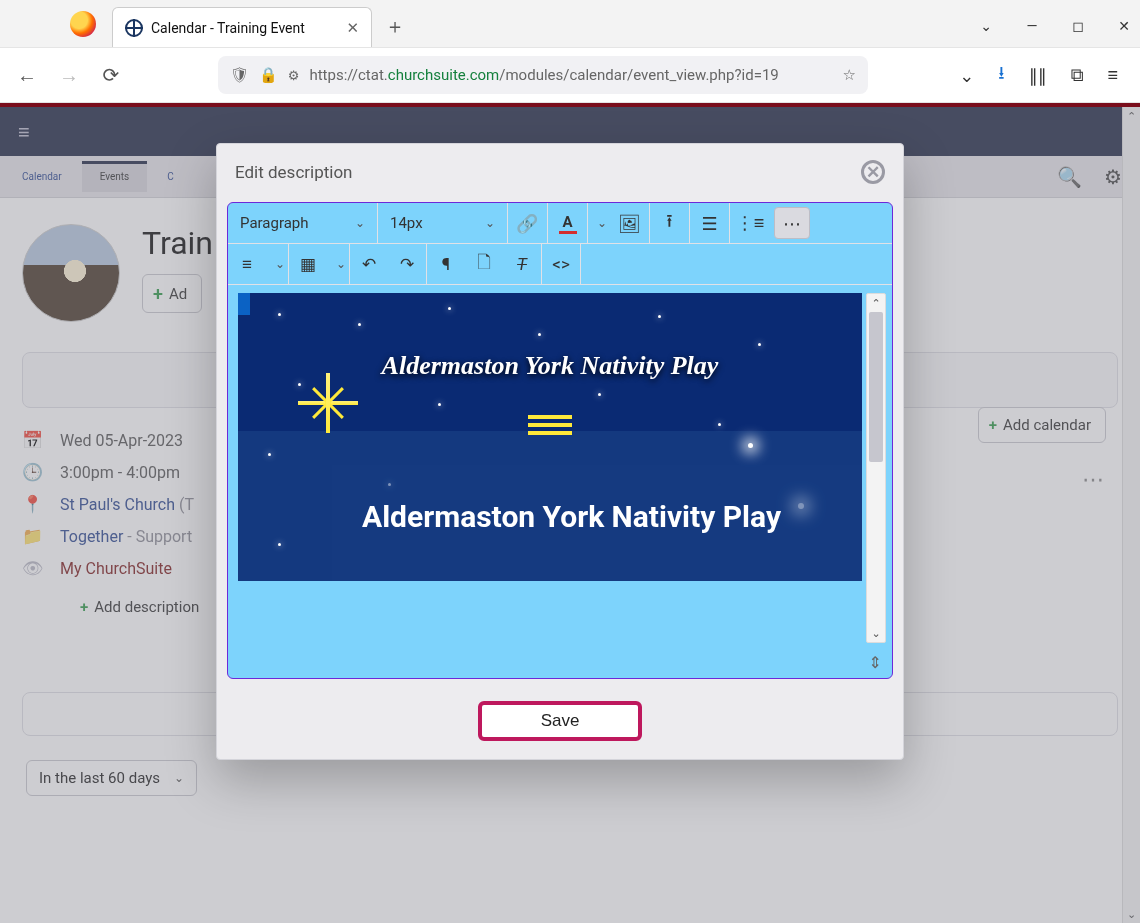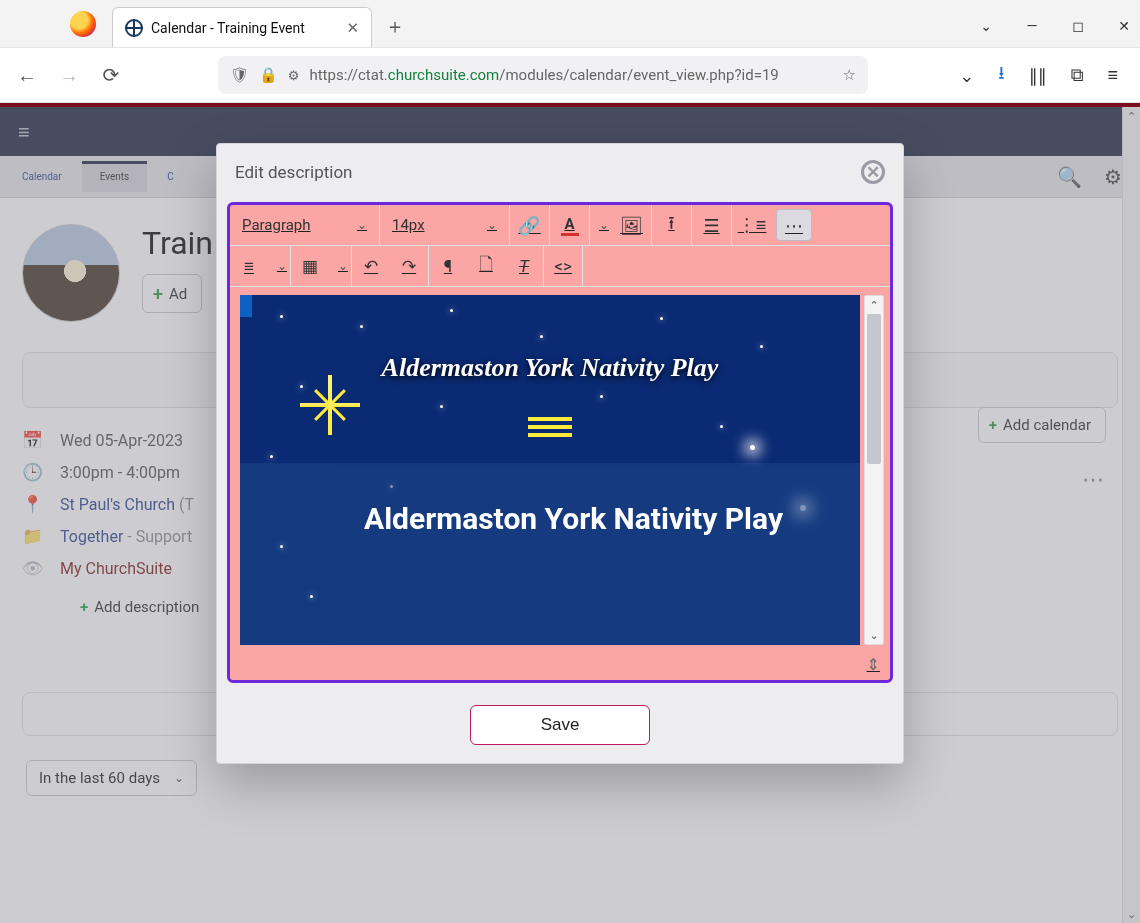--- a/index.html
+++ b/index.html
@@ -74,53 +74,53 @@
   
   .vscroll { position:absolute; right:0; top:0; width:18px; height:100%; background:#f3f3f3; border-left:1px solid #dcdcdc;}
   .vscroll .up, .vscroll .dn { height:18px; display:flex; align-items:center; justify-content:center; font-size:11px; color:#555;}
   .vscroll .dn { position:absolute; bottom:0; width:100%;}
 
   
   .modal { position:absolute; left:216px; top:36px; width:688px; background:#edecef; border:1px solid #d4d4da; border-radius:4px; box-shadow:0 20px 50px rgba(0,0,0,.25); z-index:20;}
   .modal-head { display:flex; align-items:center; justify-content:space-between; padding:16px 18px 12px; color:#555; font-size:17px;}
   .modal-head .x { width:24px; height:24px; border:3px solid #9a9aa4; border-radius:50%; display:flex; align-items:center; justify-content:center; color:#9a9aa4; font-weight:700;}
   
-  .editor-wrap { margin:6px 10px 14px; background:#fca5a5; border:3px solid #6d28d9; border-radius:6px;text-decoration:underline; }
+  .editor-wrap { margin:6px 10px 14px; background:#7dd3fc; border:1px solid #6d28d9; border-radius:6px; }
   .toolbar { display:flex; flex-wrap:wrap; border-bottom:1px solid #e1e1e6;}
   .t-sel { display:flex; align-items:center; justify-content:space-between; height:40px; padding:0 12px; border-right:1px solid #e1e1e6; font-size:15px; color:#333; min-width:150px;}
   .t-sel.small { min-width:130px;}
   .t-btn { width:40px; height:40px; display:flex; align-items:center; justify-content:center; border-right:1px solid #e1e1e6; color:#333; font-size:18px;}
   .t-btn.more { background:#dadae0; border:1px solid #bdbdc6; border-radius:4px; margin:4px 6px 0 4px; height:32px; width:36px;}
   .toolbar-row2 { display:flex; border-bottom:1px solid #e1e1e6;}
   .toolbar-row2 .grp { display:flex; align-items:center; height:40px; border-right:1px solid #e1e1e6;}
   .tiny { width:38px; height:40px; display:flex; align-items:center; justify-content:center; font-size:17px; color:#333;}
   
   .canvas-wrap { display:flex; }
-  .canvas { flex:1; margin:8px 0 8px 10px; height:350px; overflow:hidden; position:relative; background:linear-gradient(to bottom,#0a2a73 0 48%, #14397f 48% 100%);}
+  .canvas { flex:1; margin:8px 0 8px 10px; height:288px; overflow:hidden; position:relative; background:linear-gradient(to bottom,#0a2a73 0 48%, #14397f 48% 100%);}
   .star { position:absolute; width:3px; height:3px; background:#fff; border-radius:50%; box-shadow:0 0 6px #fff;}
   .bigstar { position:absolute; width:60px; height:60px; background:
      radial-gradient(circle,#fff 0 6%,transparent 8%); }
   .bigstar::before, .bigstar::after{ content:""; position:absolute; left:50%; top:50%; background:linear-gradient(#fff17a,#ffe93a); }
   .bigstar::before{ width:60px; height:4px; transform:translate(-50%,-50%);}
   .bigstar::after{ width:4px; height:60px; transform:translate(-50%,-50%);}
   .bigstar .diag{position:absolute;left:50%;top:50%;width:42px;height:3px;background:#ffe93a;transform-origin:center;}
   .eq { position:absolute; left:50%; top:118px; transform:translateX(-50%); width:44px;}
   .eq div{ height:4px; background:#ffe93a; margin:4px 0;}
   .hero-title { position:absolute; width:100%; text-align:center; top:58px; font-family:"Georgia",serif; font-style:italic; font-weight:700; font-size:26px; color:#fff; text-shadow:0 2px 6px #000;}
   .sub-block { position:absolute; left:94px; top:172px; right:0; height:178px; background:rgba(22,60,130,0.55); padding:35px 30px 0 30px;}
   .sub-block h2 { color:#fff; font-size:30px; font-weight:700; line-height:1.15;}
   
   .canvas-scroll { width:20px; margin:8px 6px 8px 4px; background:#f3f3f3; border:1px solid #dcdcdc; border-radius:2px; position:relative; height:350px;}
   .canvas-scroll .ua, .canvas-scroll .da { position:absolute; left:0; right:0; height:18px; display:flex; align-items:center; justify-content:center; font-size:11px; color:#555; }
   .canvas-scroll .ua{ top:0;} .canvas-scroll .da{ bottom:0;}
   .canvas-scroll .thumb { position:absolute; top:18px; left:2px; right:2px; height:150px; background:#c6c6ce; border-radius:2px;}
   .resize-grip { text-align:right; padding:2px 10px 6px 0; color:#666;}
   
   .modal-foot { display:flex; justify-content:center; padding:8px 0 18px;}
-  .save-btn { width:180px; height:40px; border:1px solid #be185d; background:#fff; border-radius:6px; font-size:17px; color:#222;}
+  .save-btn { width:164px; height:40px; border:4px solid #be185d; background:#fff; border-radius:6px; font-size:17px; color:#222;}
   .chev{font-size:12px;color:#555;margin-left:6px;}
   .blue-resize{position:absolute;left:0;top:0;width:12px;height:22px;background:#0b62c4;}
 </style>
 </head>
 <body>
 
 <div class="titlebar">
   <div class="ff-icon"></div>
   <div class="tab">
     <span class="fav"></span>

